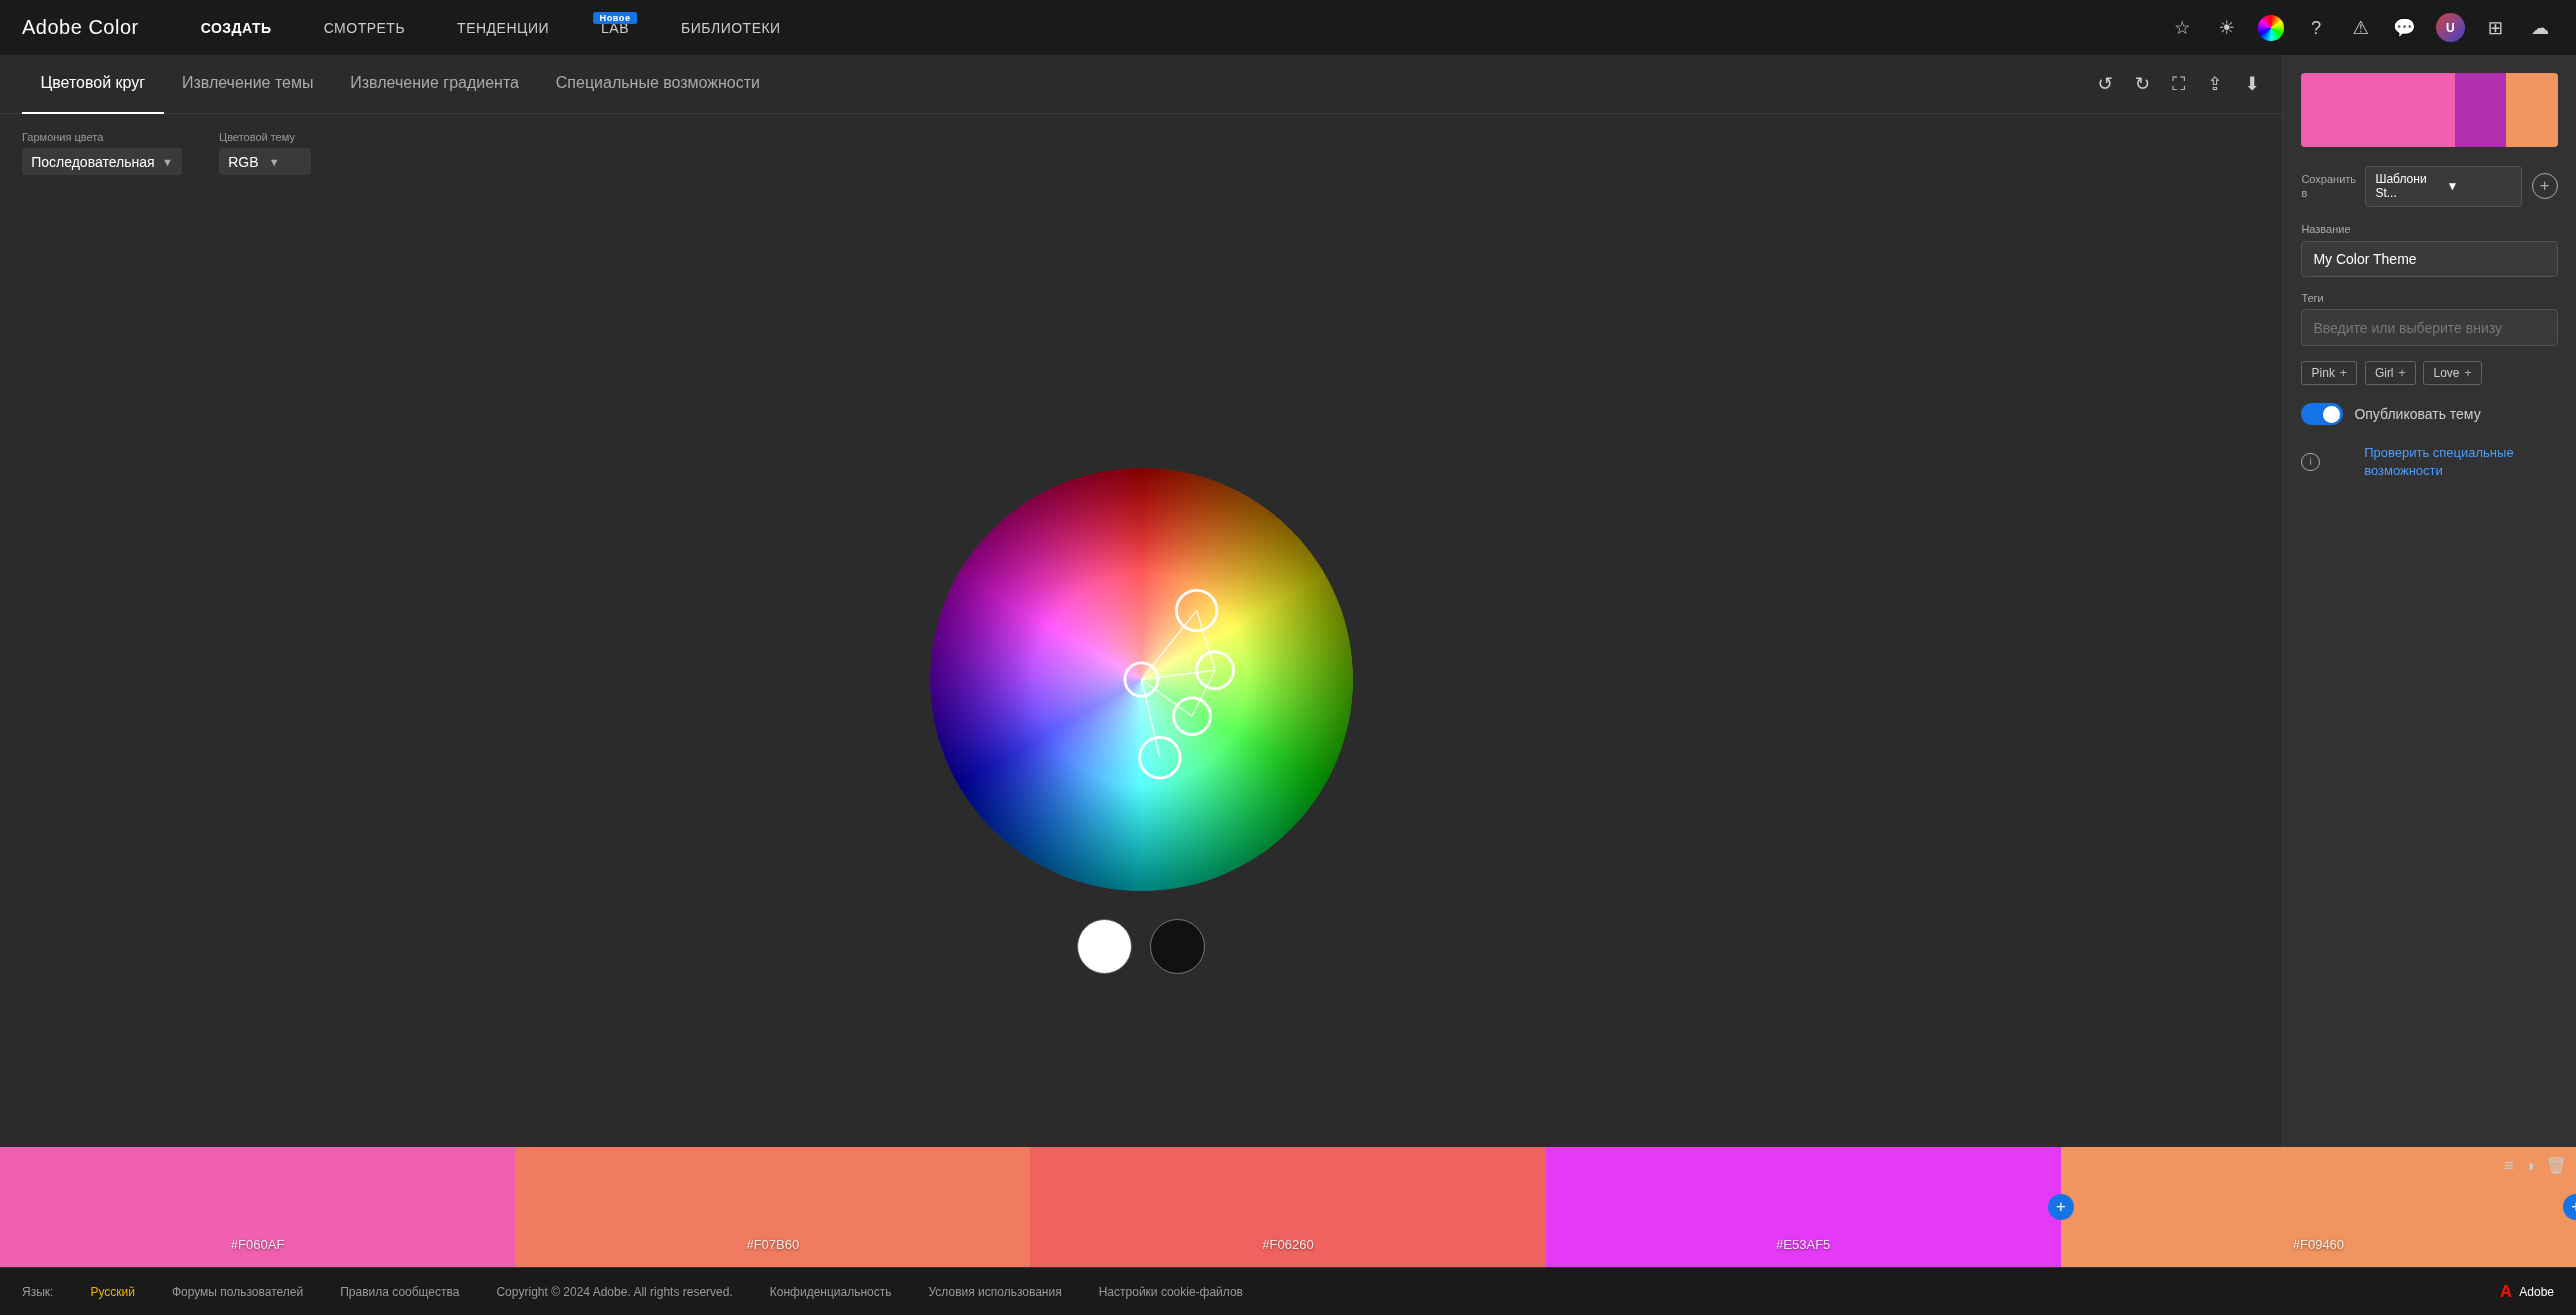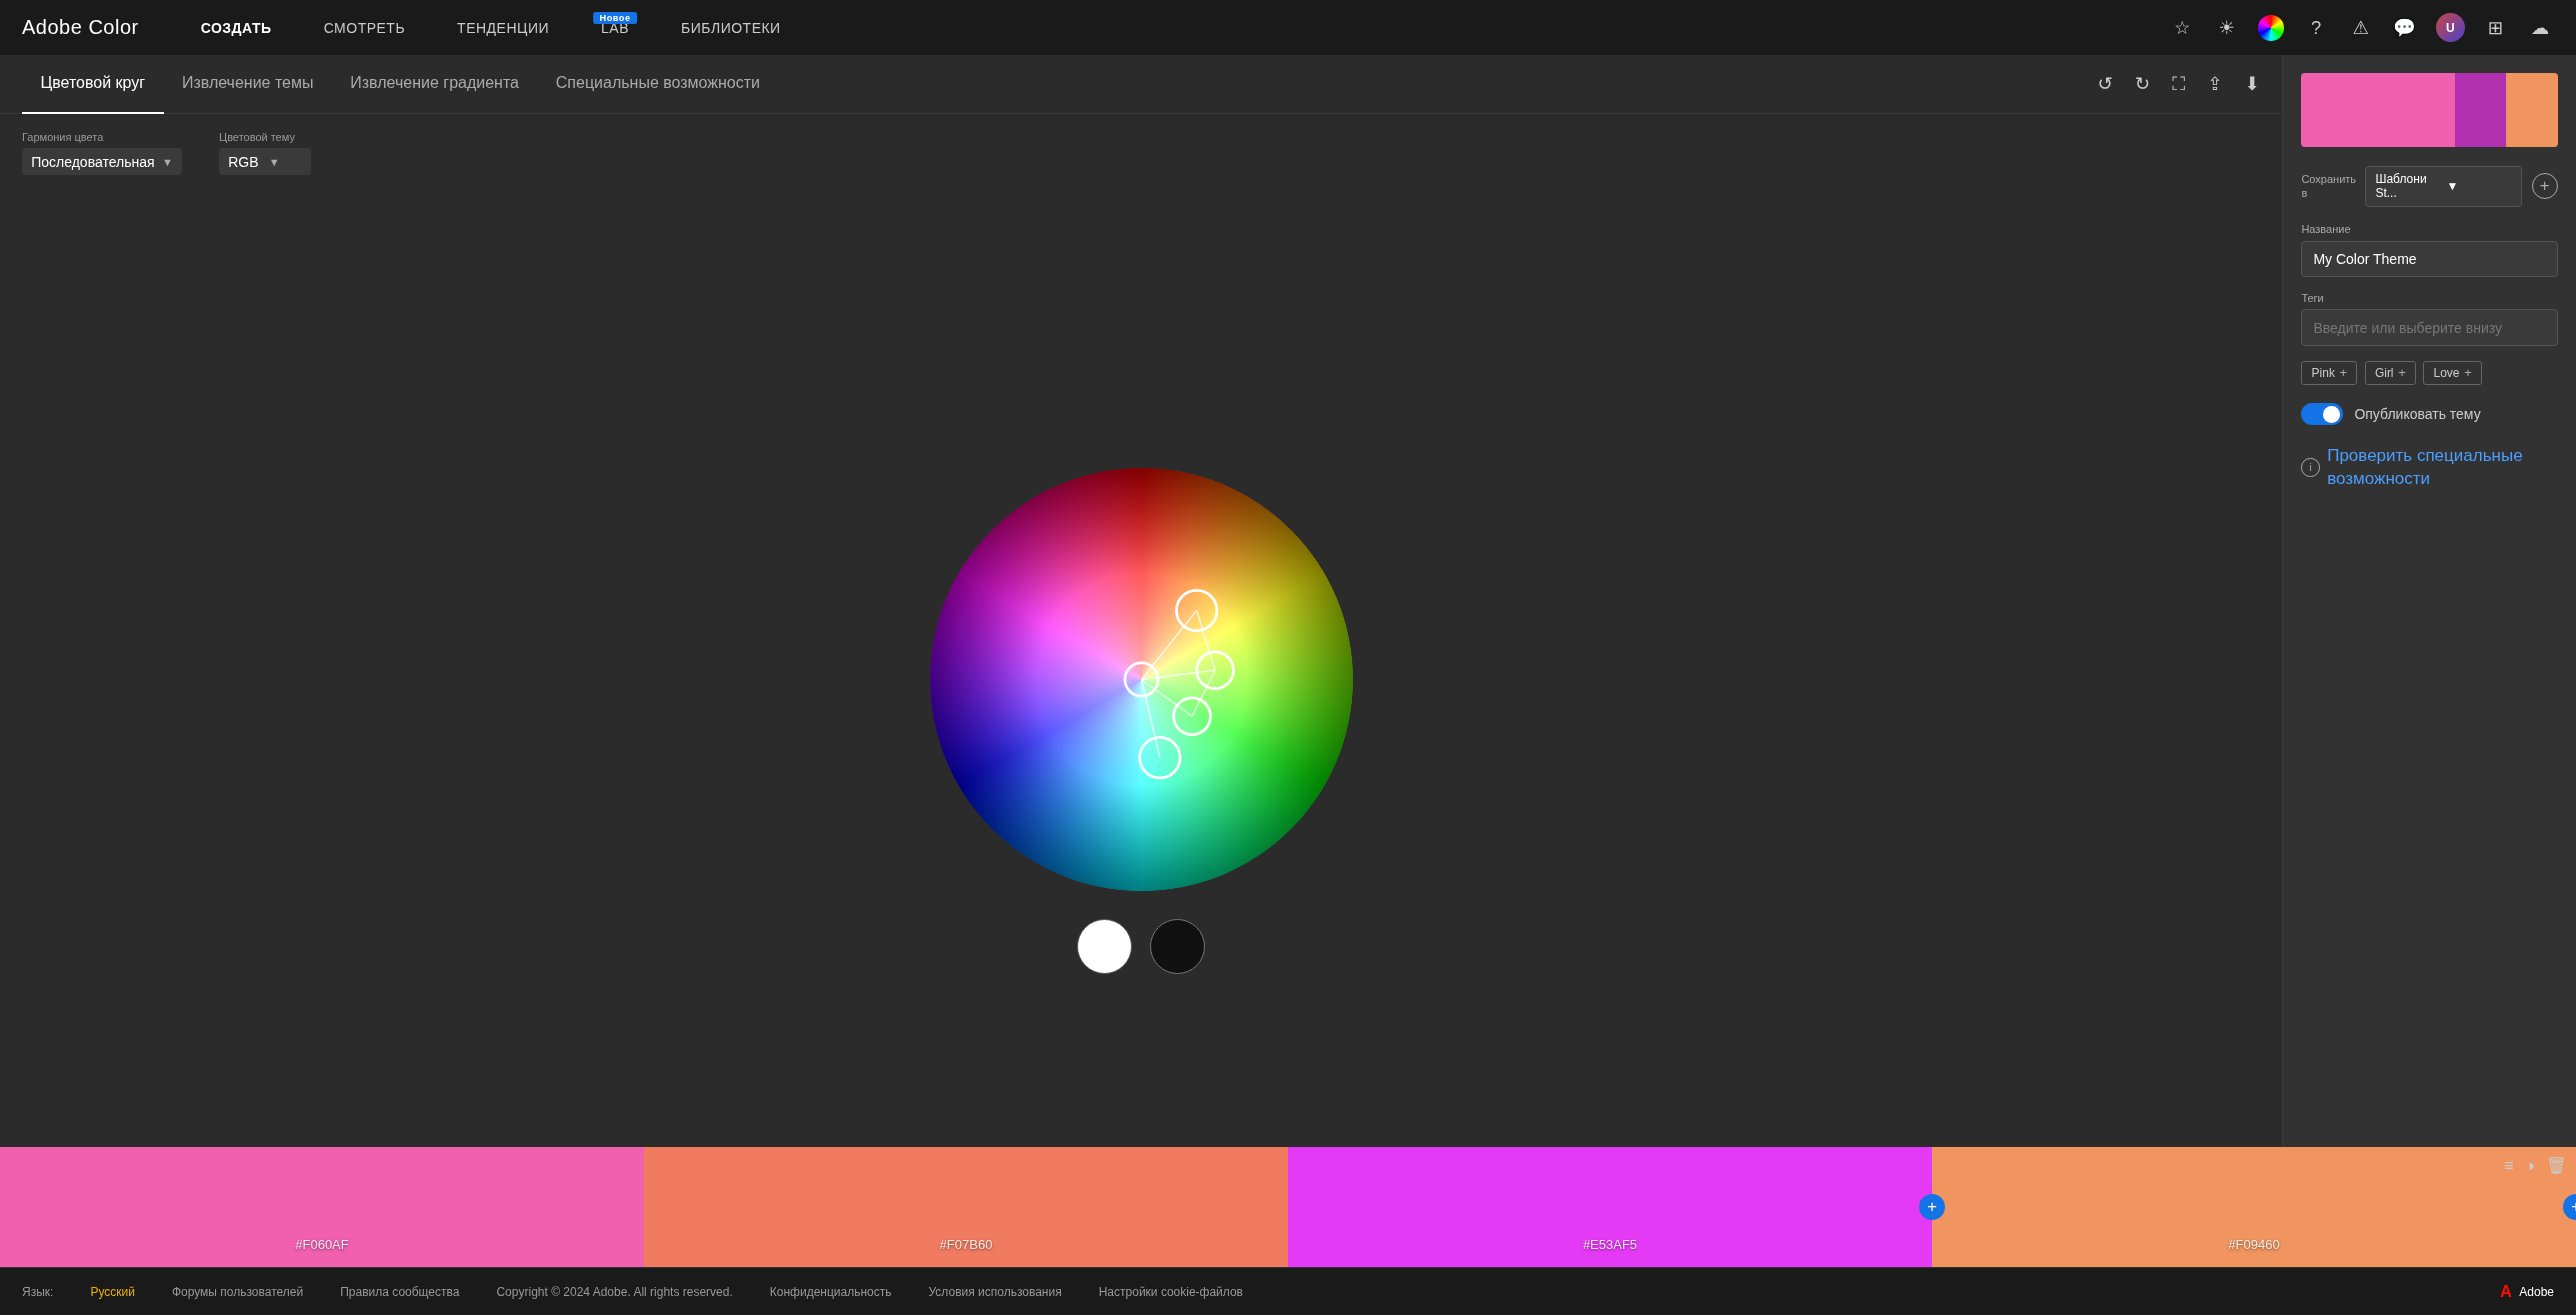--- a/index.html
+++ b/index.html
@@ -348,24 +348,25 @@
       width: 18.4px; height: 18.4px;
       border-radius: 50%;
       border: 1.8px solid #aaa;
       display: flex; align-items: center; justify-content: center;
       font-size: 10px;
       color: #aaa;
       flex-shrink: 0;
     }
     .accessibility-link {
       color: #4a9eff;
-      font-size: 17px;
+      font-size: 13px;
       cursor: pointer;
       text-decoration: none;
       line-height: 1.4;
+      margin-left: 37px;
     }
 
     
     .save-btn {
       background: #1473e6;
       color: #fff;
       border: none;
       border-radius: 3.7px;
       padding: 13px 0;
       font-size: 14.7px;
@@ -625,20 +626,23 @@
     <button class="save-btn">Сохранить</button>
   </div>
 </div>
 
 <div class="bottom-swatches">
   <div class="swatch-item" style="background:#F060AF;">
     <span class="hex-label">#F060AF</span>
   </div>
   <div class="swatch-item" style="background:#F07B60;">
     <span class="hex-label">#F07B60</span>
+  </div>
+  <div class="swatch-item" style="background:#F06260;">
+    <span class="hex-label">#F06260</span>
   </div>
   <div class="swatch-item" style="background:#E53AF5; position:relative;">
     <span class="hex-label">#E53AF5</span>
     <div class="add-plus">+</div>
     <div class="swatch-icons">
     </div>
   </div>
   <div class="swatch-item" style="background:#F09460; position:relative;">
     <span class="hex-label">#F09460</span>
     <div class="swatch-icons">

